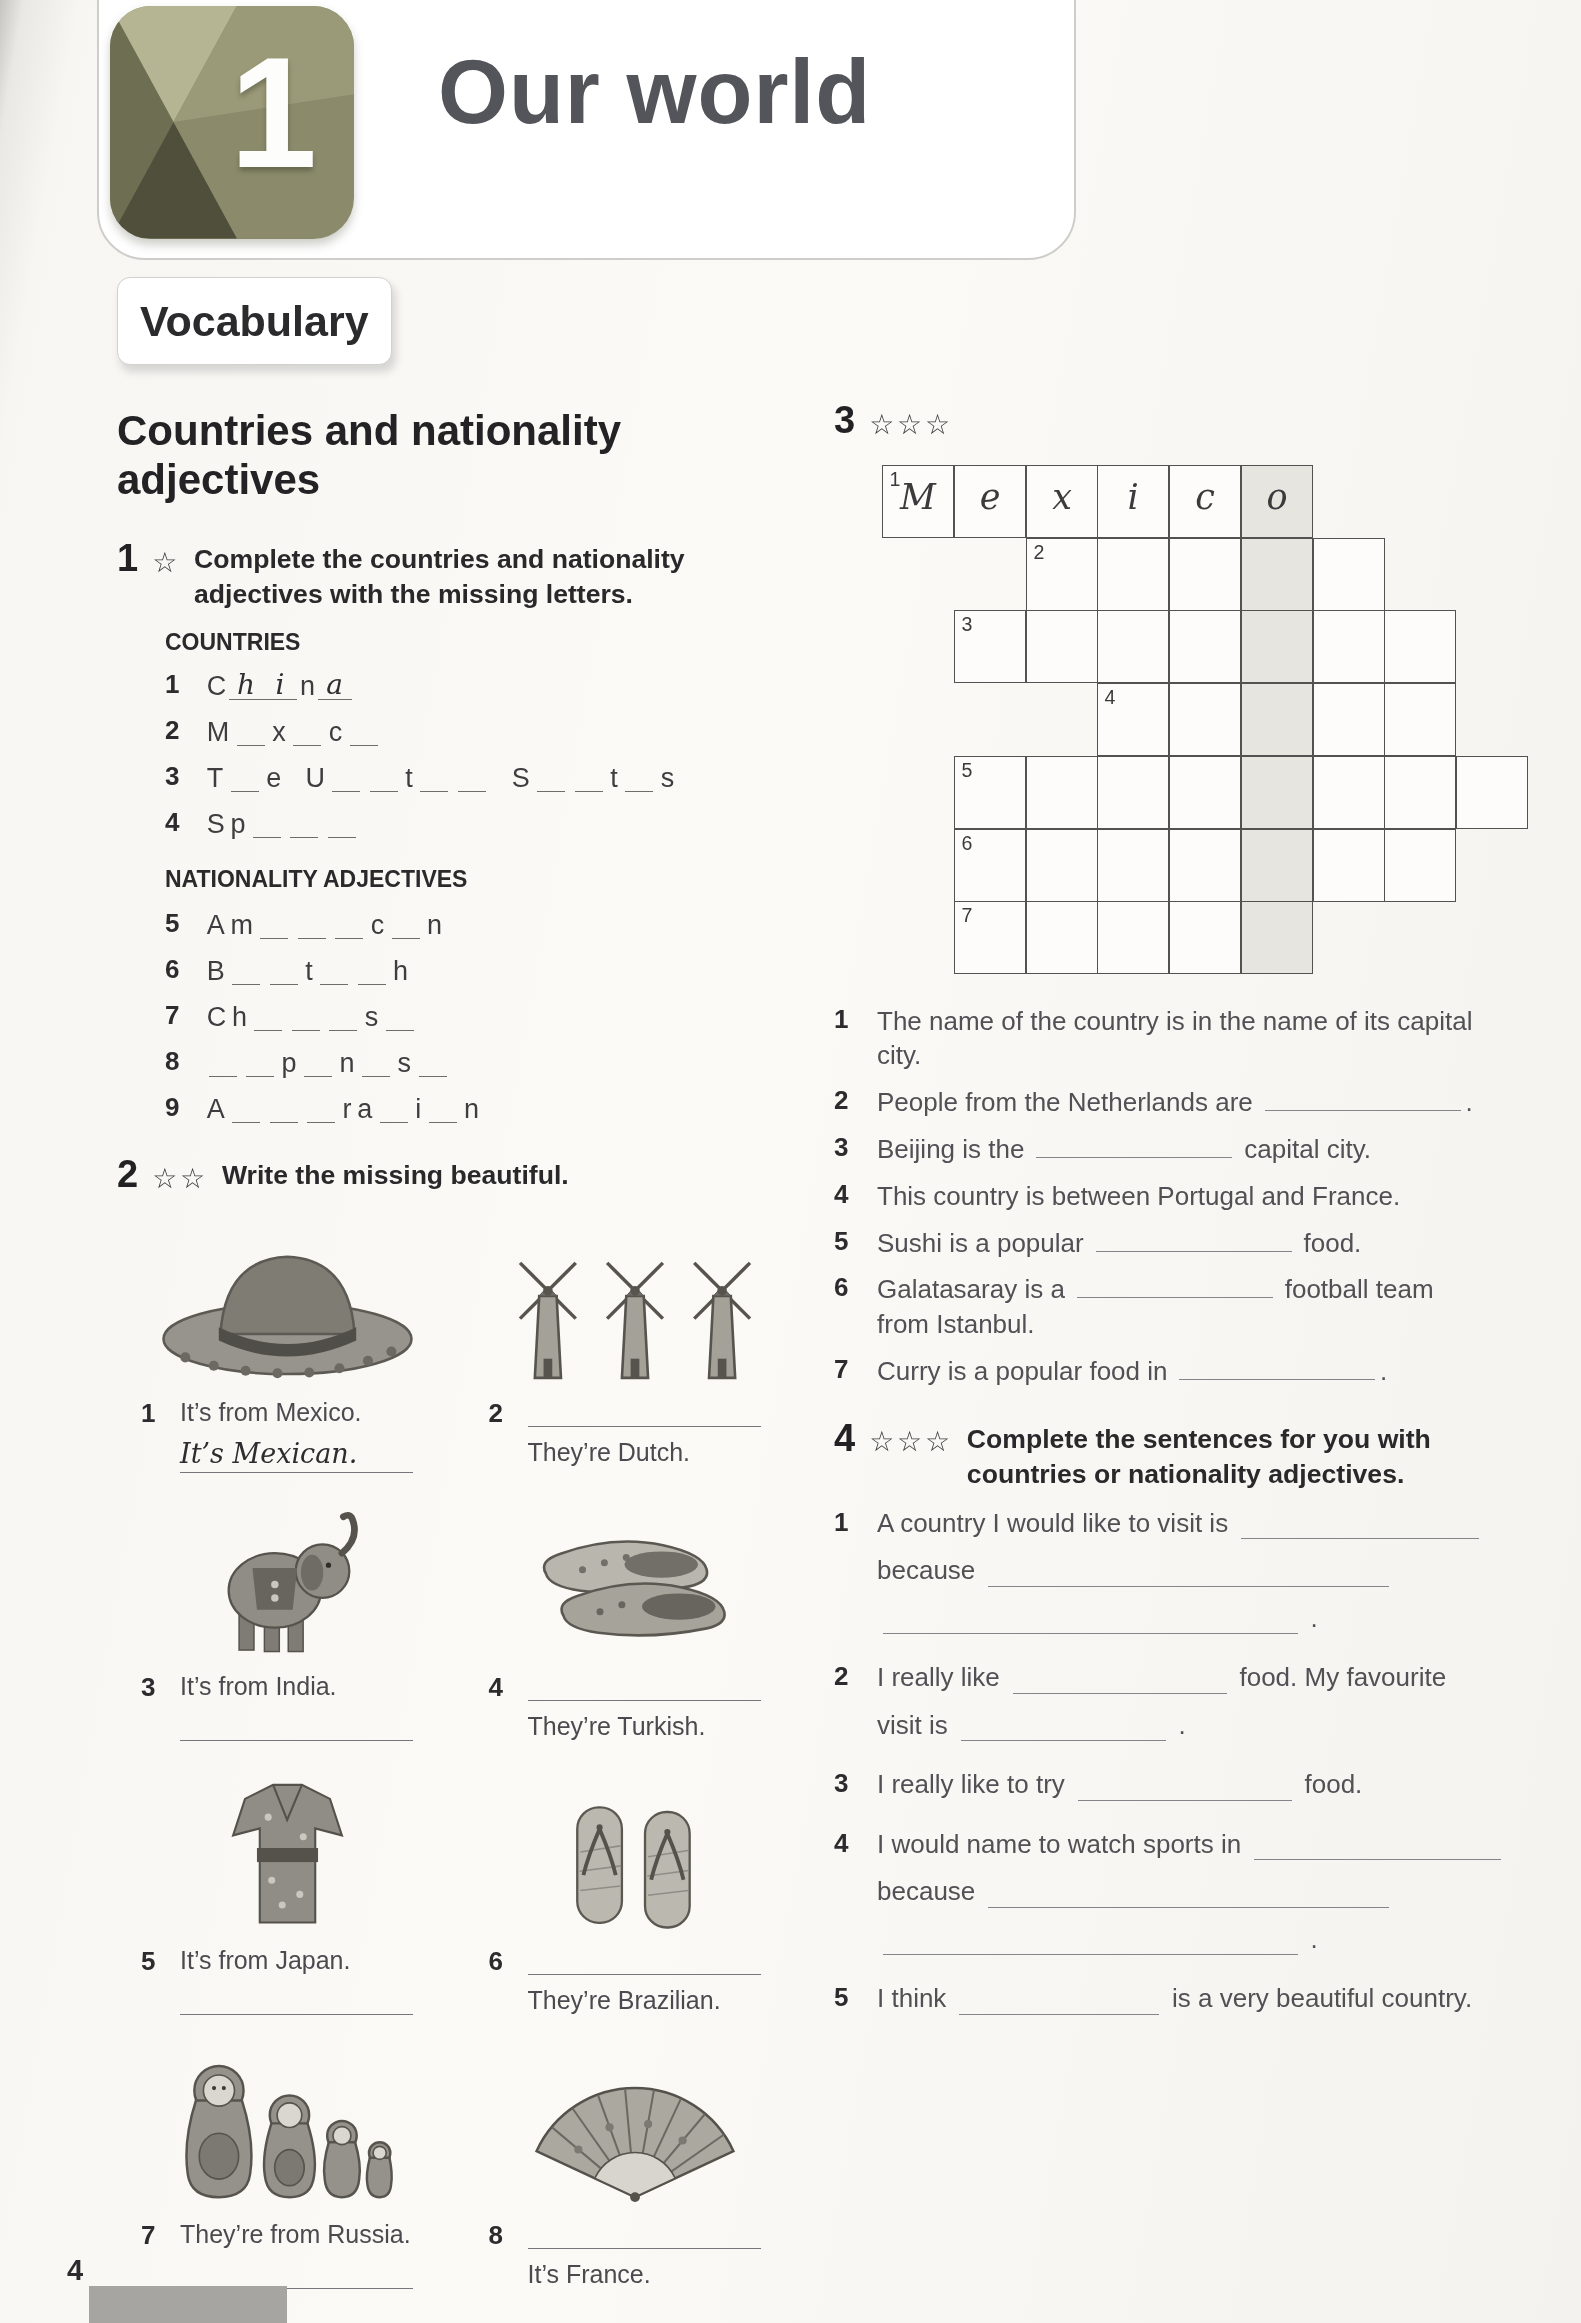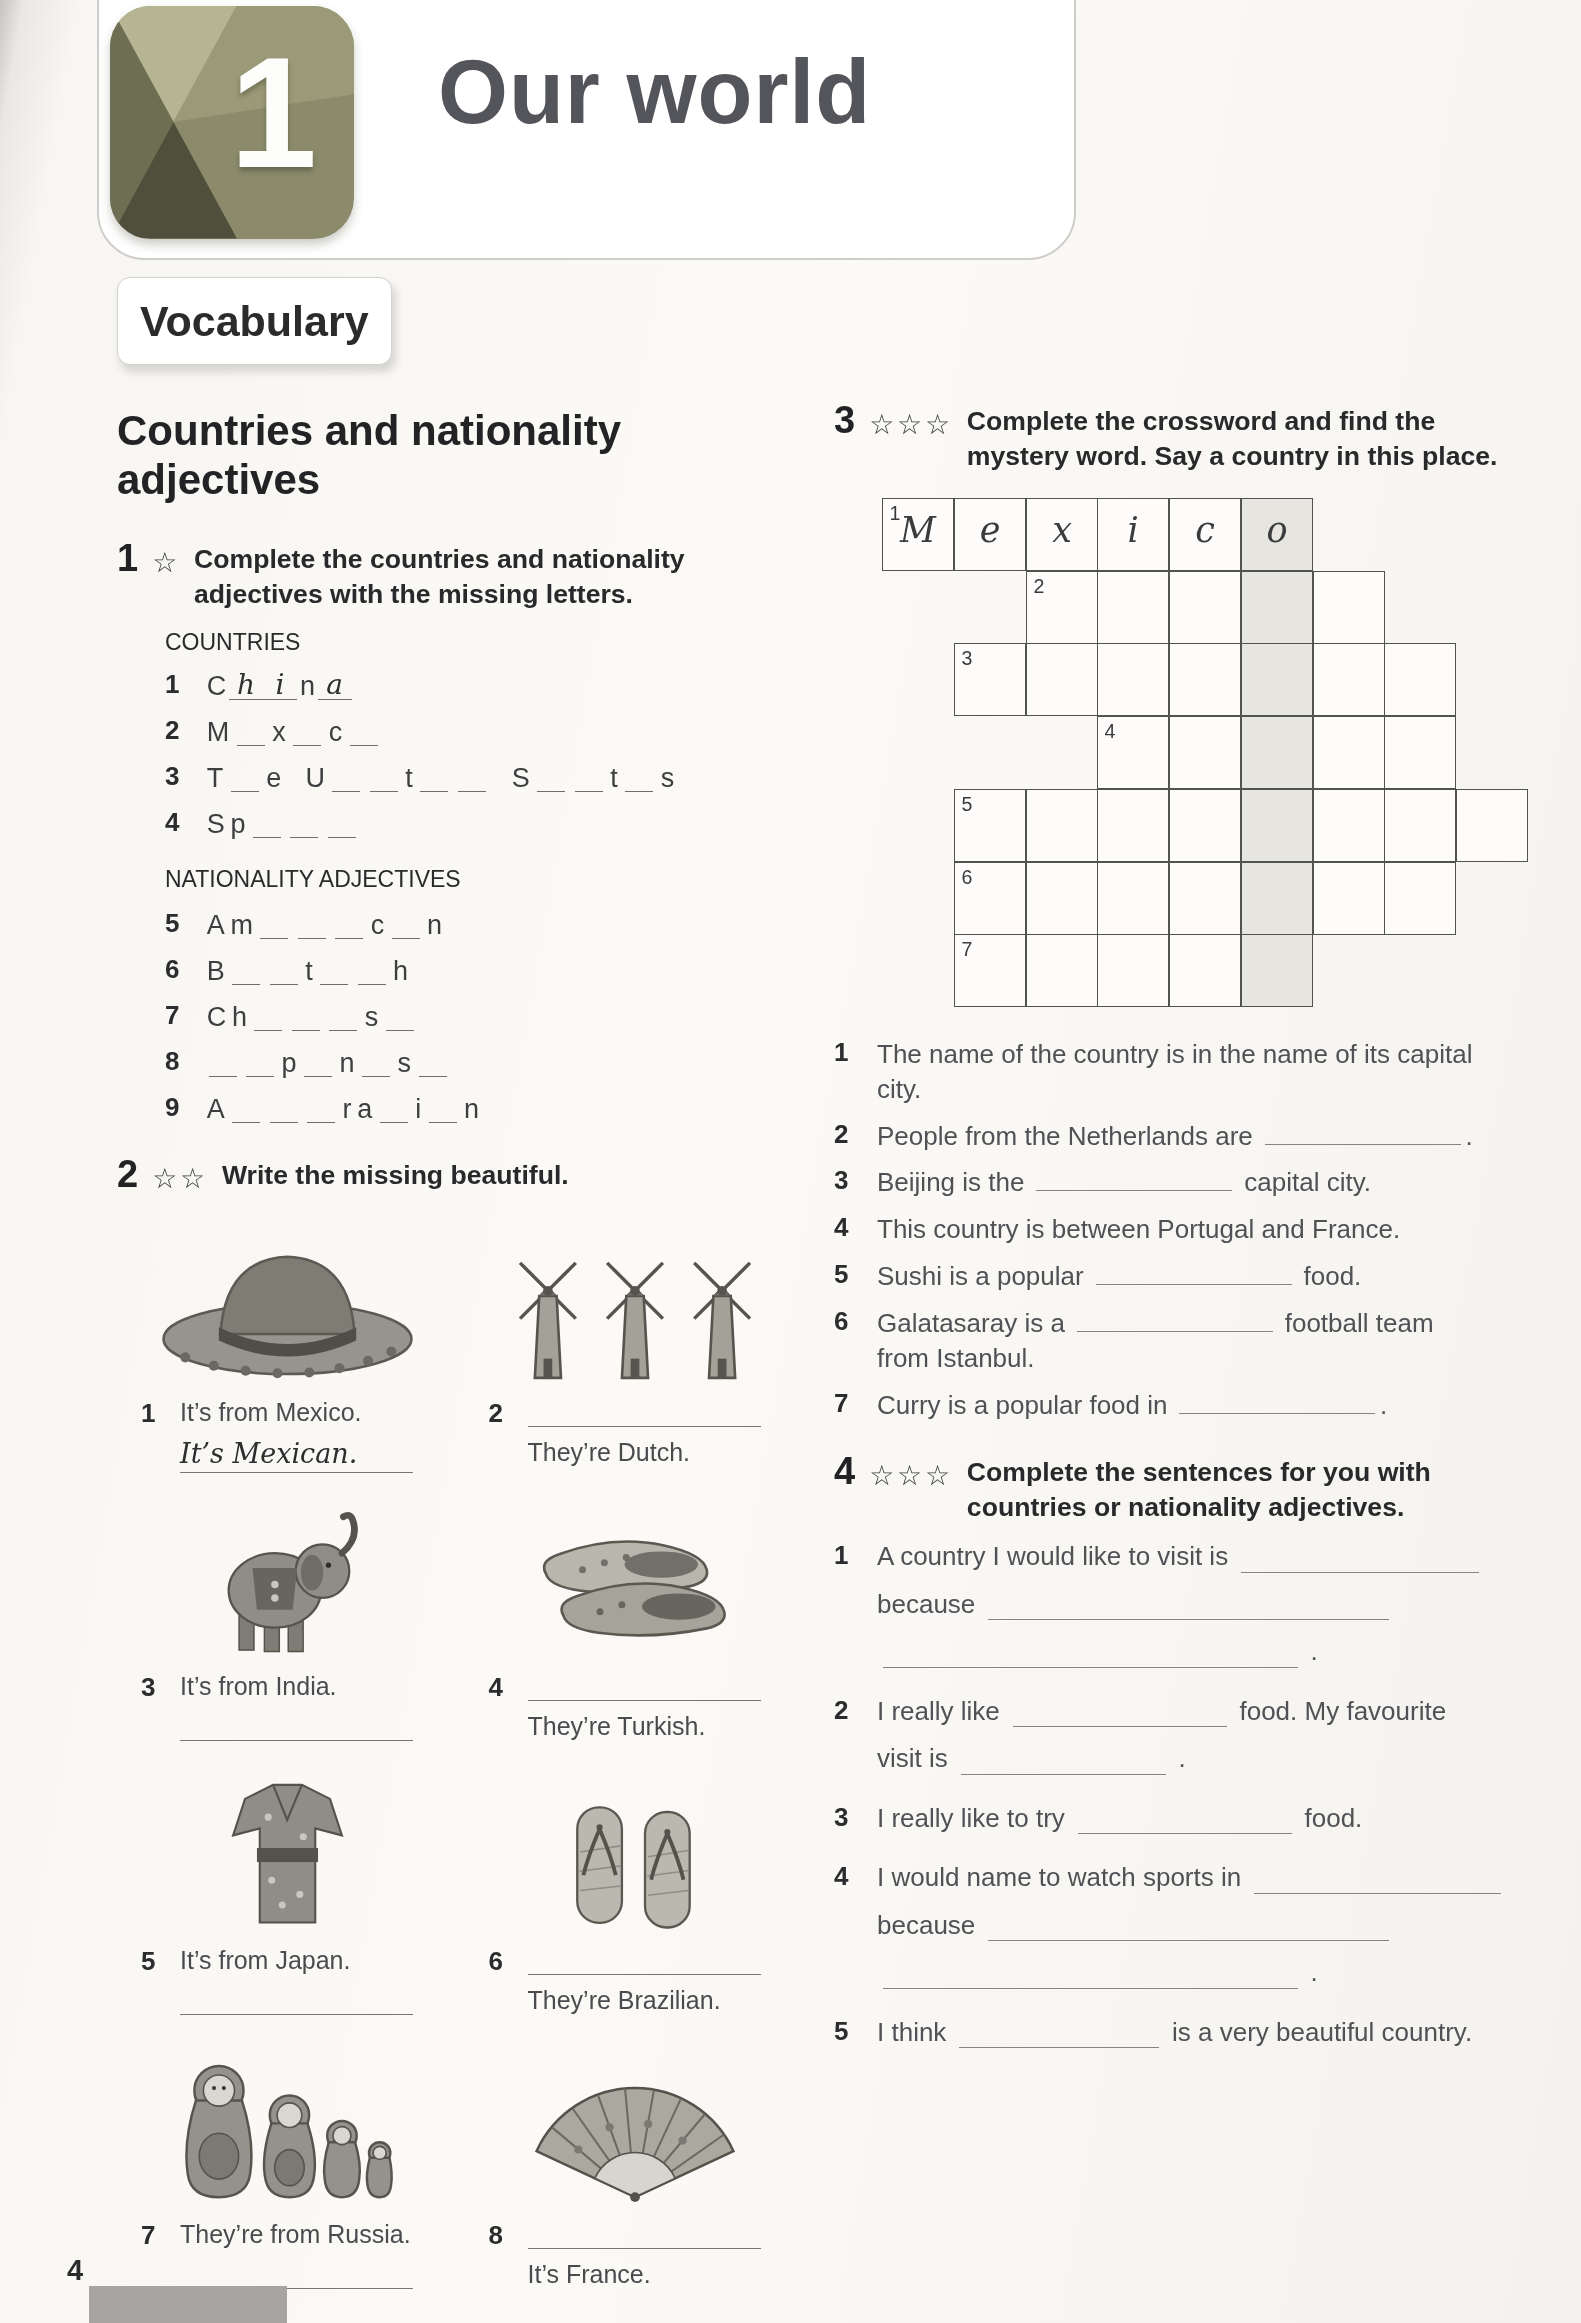--- a/index.html
+++ b/index.html
@@ -24,21 +24,21 @@
     box-shadow:3.7px 6.5px 8.4px rgba(0,0,0,.14);font-size:43px;font-weight:bold;color:#2b2b2d;}
   
   .col-left{position:absolute;left:117px;top:407px;width:695px;}
   .col-right{position:absolute;left:834px;top:401px;width:708px;}
   .section-heading{font-size:42px;font-weight:bold;color:#232325;line-height:1.16;width:541px;margin:0 0 35px 0;}
   .ex-head{display:flex;gap:14px;align-items:flex-start;margin-bottom:15px;}
   .ex-num{font-size:38px;font-weight:bold;color:#222224;line-height:1;}
   .stars{font-size:28px;color:#3d3d3f;letter-spacing:2.8px;padding-top:6.5px;white-space:nowrap;}
   .ex-ins{font-size:26.6px;font-weight:bold;color:#29292b;line-height:1.32;padding-top:2.8px;}
   
-  .group-label{font-size:23px;font-weight:normal;color:#2a2a2c;margin:17px 0 5.6px 48px;}
+  .group-label{font-size:23px;font-weight:bold;color:#2a2a2c;margin:17px 0 5.6px 48px;}
   .tok-row{display:flex;align-items:flex-end;margin:13px 0 13px 48px;}
   .it-num{font-weight:bold;font-size:26px;color:#2c2c2e;width:39px;flex-shrink:0;}
   .lt{font-size:27px;color:#3e3e41;padding:0 2.8px;line-height:1.05;}
   .bk{display:inline-block;width:28px;height:32px;border-bottom:1.9px solid #6d6d6b;margin:0 4.7px;}
   .aw{font-family:"DejaVu Serif",serif;font-style:italic;font-size:28px;color:#2f2f31;width:34px;
     text-align:center;border-bottom:1.9px solid #6d6d6b;line-height:1.05;}
   .sp{width:18.6px;}
   
   .ex2-grid{display:grid;grid-template-columns:340px 340px;column-gap:7.5px;row-gap:15px;margin-top:24px;}
   .ex2-item{display:flex;flex-direction:column;}
@@ -438,21 +438,20 @@
             </div>
           </div>
         </div>
       </div>
   </div>
 
   <div class="col-right">
     <div class="ex-head">
       <span class="ex-num">3</span>
       <span class="stars">☆☆☆</span>
-      <span class="ex-ins">Complete the crossword and find the mystery word. Say a country in this place.</span>
     </div>
 
     <div class="xw" id="crossword">
         <div class="xcell" style="left: 0px; top: 0px;">
           <span class="xnum">1</span>
           <span class="xletter">M</span>
         </div>
         <div class="xcell" style="left: 72px; top: 0px;">
           <span class="xletter">e</span>
         </div>

